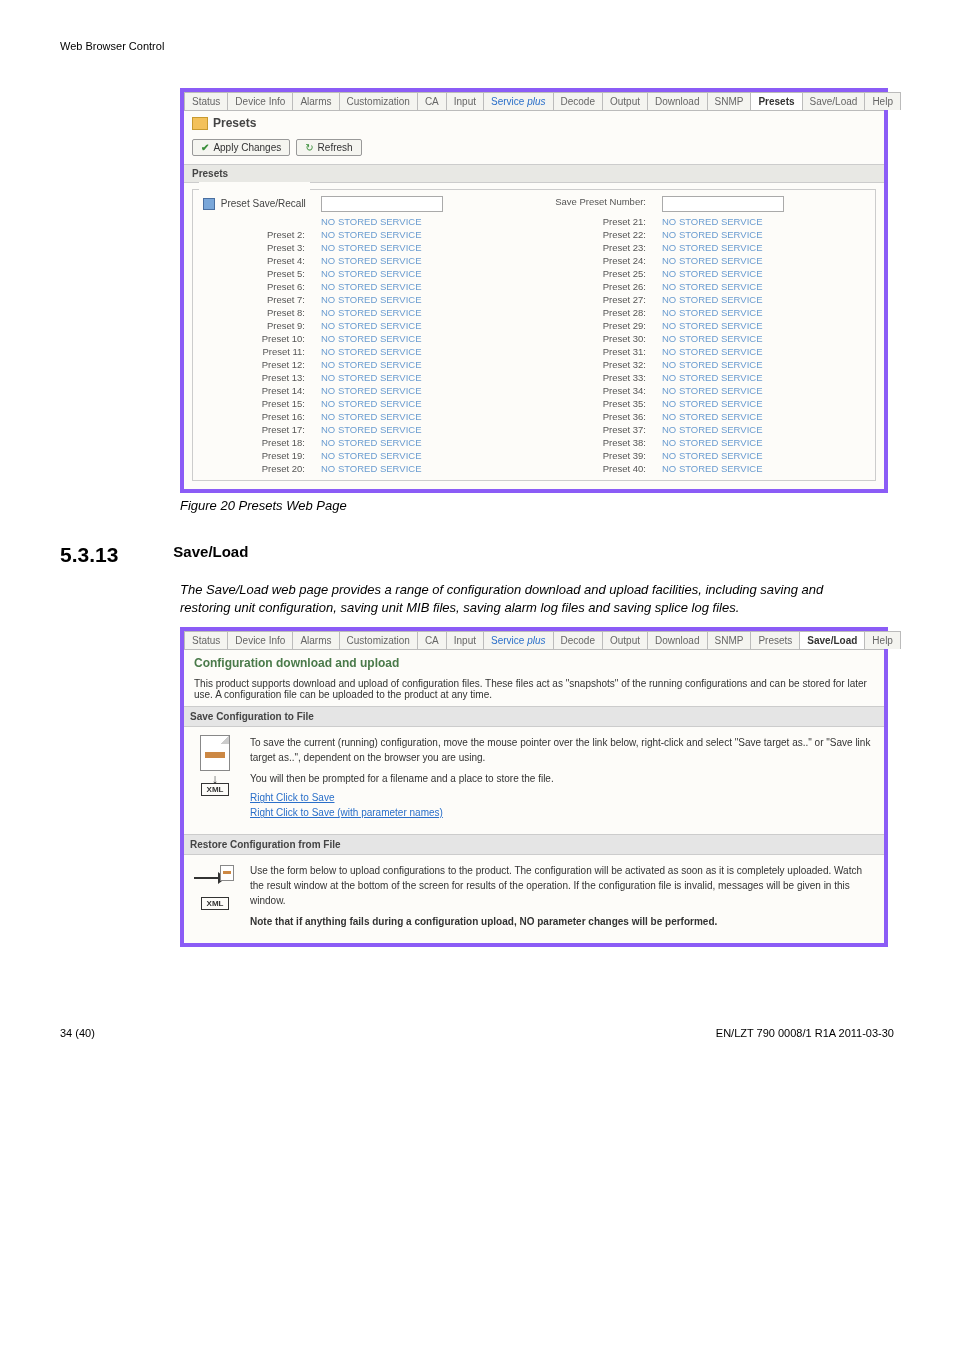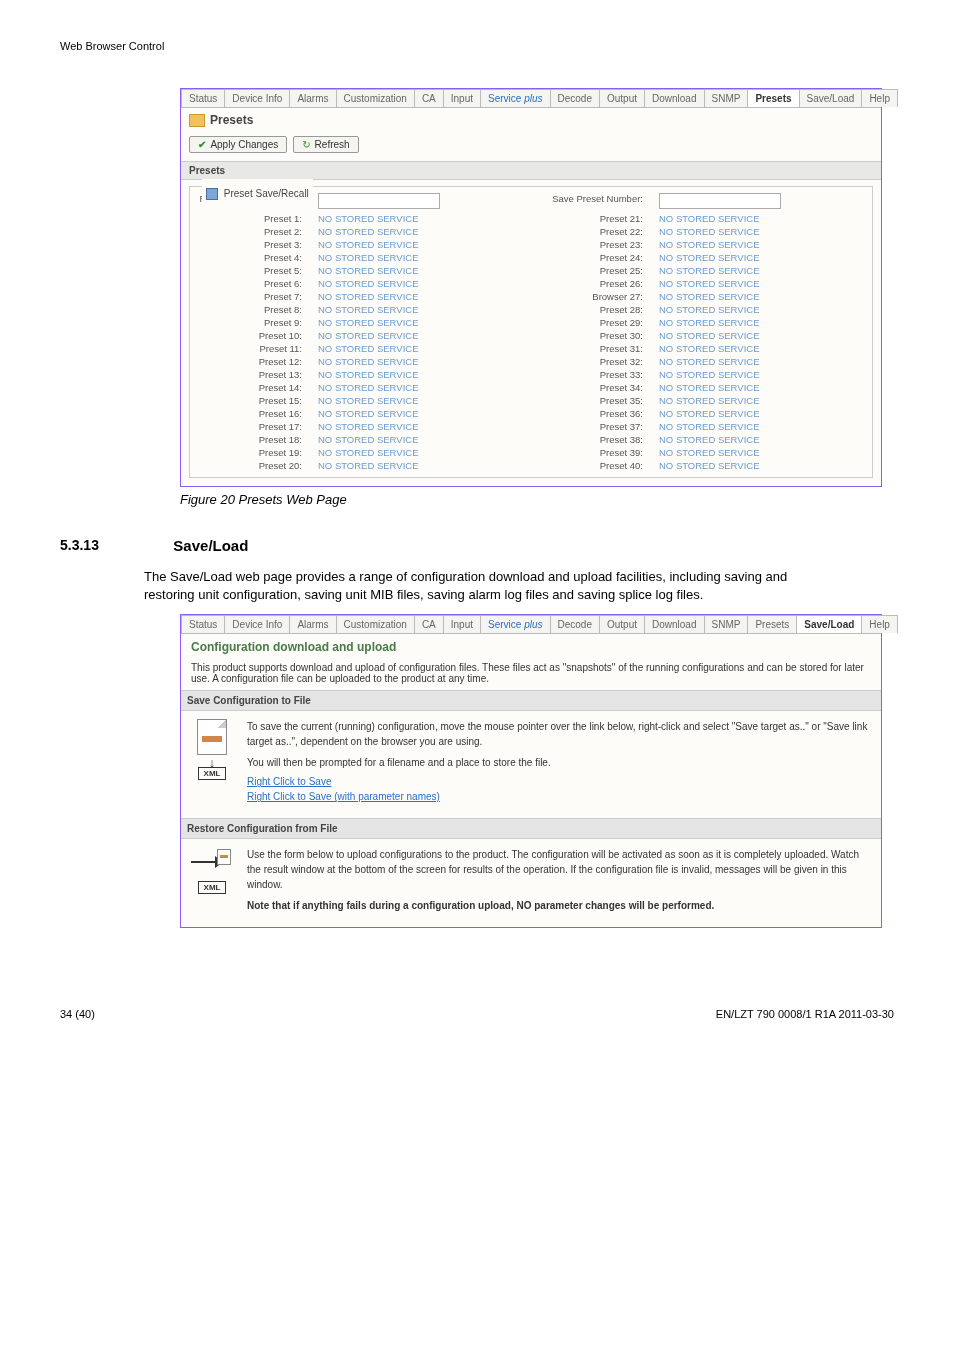--- a/index.html
+++ b/index.html
@@ -10,21 +10,21 @@
     margin: 0;
     padding: 40px 60px;
     width: 834px;
   }
   .page-header {
     font-size: 11px;
     color: #000;
     margin-bottom: 36px;
   }
   .screenshot {
-    border: 1px solid #8b5cf6;
+    border: 4px solid #8b5cf6;
     background: #fdfcf9;
     margin: 10px 0 5px 120px;
     width: 700px;
     font-size: 10px;
     color: #333;
   }
   .tabs {
     display: flex;
     border-bottom: 1px solid #bbb;
     background: #efefef;
@@ -98,23 +98,23 @@
   }
   .fieldset-box {
     border: 1px solid #ccc;
     margin: 6px 8px 8px 8px;
     padding: 6px 6px 6px 6px;
     position: relative;
   }
   .fieldset-legend {
     position: absolute;
     top: -8px;
-    left: 12px;
+    left: 6px;
     background: #fdfcf9;
-    padding: 9px 4px;
+    padding: 16px 4px;
     font-size: 10px;
     color: #444;
   }
   .disk-icon {
     display: inline-block;
     width: 10px;
     height: 10px;
     background: #7aa7d9;
     border: 1px solid #4a6fa0;
     margin-right: 3px;
@@ -140,36 +140,37 @@
     height: 14px;
     border: 1px solid #aaa;
     background: #fff;
   }
   .figure-caption {
     font-style: italic;
     font-size: 13px;
     margin: 5px 0 30px 120px;
   }
   .section-number {
-    font-size: 14px;
+    font-size: 21px;
     font-weight: bold;
     display: inline-block;
     width: 110px;
     vertical-align: top;
   }
   .section-heading {
     font-size: 15px;
     font-weight: bold;
     display: inline-block;
   }
   .body-text {
-    margin: 14px 0 10px 84px;
+    margin: 14px 0 10px 120px;
     font-size: 13px;
     line-height: 1.4;
     width: 680px;
+    font-style: italic;
   }
   .config-body {
     padding: 6px 10px;
     font-size: 10px;
     color: #333;
   }
   .config-heading {
     font-size: 12px;
     font-weight: bold;
     color: #4a7a4a;
@@ -373,21 +374,21 @@
         <div class="preset-label">Preset 5:</div>
         <div class="preset-value">NO STORED SERVICE</div>
         <div class="preset-label">Preset 25:</div>
         <div class="preset-value">NO STORED SERVICE</div>
         <div class="preset-label">Preset 6:</div>
         <div class="preset-value">NO STORED SERVICE</div>
         <div class="preset-label">Preset 26:</div>
         <div class="preset-value">NO STORED SERVICE</div>
         <div class="preset-label">Preset 7:</div>
         <div class="preset-value">NO STORED SERVICE</div>
-        <div class="preset-label">Browser 27:</div>
+        <div class="preset-label">Preset 27:</div>
         <div class="preset-value">NO STORED SERVICE</div>
         <div class="preset-label">Preset 8:</div>
         <div class="preset-value">NO STORED SERVICE</div>
         <div class="preset-label">Preset 28:</div>
         <div class="preset-value">NO STORED SERVICE</div>
         <div class="preset-label">Preset 9:</div>
         <div class="preset-value">NO STORED SERVICE</div>
         <div class="preset-label">Preset 29:</div>
         <div class="preset-value">NO STORED SERVICE</div>
         <div class="preset-label">Preset 10:</div>

